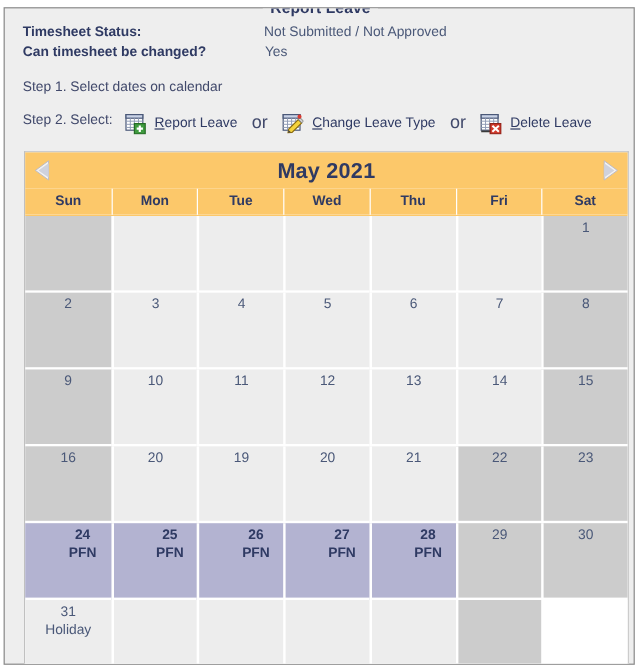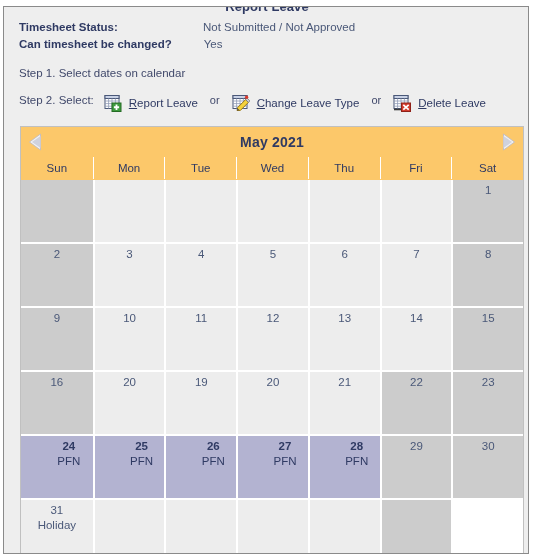--- a/index.html
+++ b/index.html
@@ -52,20 +52,21 @@
     padding: 14px 12px 0 15px;
     box-sizing: border-box;
   }
 
   
   .status-row {
     display: flex;
     align-items: baseline;
     height: 17px;
     white-space: nowrap;
+    gap: 17px;
   }
   .status-label {
     font-weight: bold;
     color: #2f3a63;
     font-size: 11.5px;
   }
   .status-label.w1 { width: 158px; }
   .status-value {
     color: #4a5878;
     font-size: 11.5px;
@@ -98,21 +99,21 @@
     align-items: center;
     cursor: pointer;
   }
   .action .lbl {
     font-size: 11.5px;
     color: #2f3a63;
     margin-left: 7px;
   }
   .action .lbl u { text-decoration: underline; }
   .or-sep {
-    font-size: 11px;
+    font-size: 15px;
     color: #41496b;
     margin: 0 12px;
   }
 
   
   .gicon {
     position: relative;
     width: 18px;
     height: 18px;
     flex: 0 0 18px;
@@ -132,21 +133,21 @@
   }
   .cal-title {
     position: relative;
     height: 30px;
     background: #fcc86a;
     display: flex;
     align-items: center;
     justify-content: center;
   }
   .cal-title .month {
-    font-size: 14px;
+    font-size: 18px;
     font-weight: bold;
     color: #2f3a63;
     letter-spacing: .2px;
   }
   .nav-arrow {
     position: absolute;
     top: 6px;
     width: 16px;
     height: 18px;
     cursor: pointer;
@@ -158,21 +159,21 @@
     display: grid;
     grid-template-columns: repeat(7, 1fr);
     background: #fcc86a;
     height: 22px;
   }
   .cal-dows .dow {
     display: flex;
     align-items: center;
     justify-content: center;
     font-size: 11.5px;
-    font-weight: normal;
+    font-weight: bold;
     color: #2f3a63;
     border-left: 1px solid #ffffff;
   }
   .cal-dows .dow:first-child { border-left: none; }
 
   .cal-grid {
     display: grid;
     grid-template-columns: repeat(7, 1fr);
     background: #ffffff;
     border-top: 1px solid #fcc86a;
@@ -201,21 +202,21 @@
     font-weight: bold;
     color: #2f3a63;
   }
   .cell .note {
     font-size: 11.5px;
     color: #4a5878;
     line-height: 14px;
     margin-top: 1px;
   }
   .cell.selected .note {
-    font-weight: normal;
+    font-weight: bold;
     color: #2f3a63;
   }
 </style>
 </head>
 <body>
 
 <div class="panel">
   <div class="panel-legend">
     <span>Report Leave</span>
   </div>

